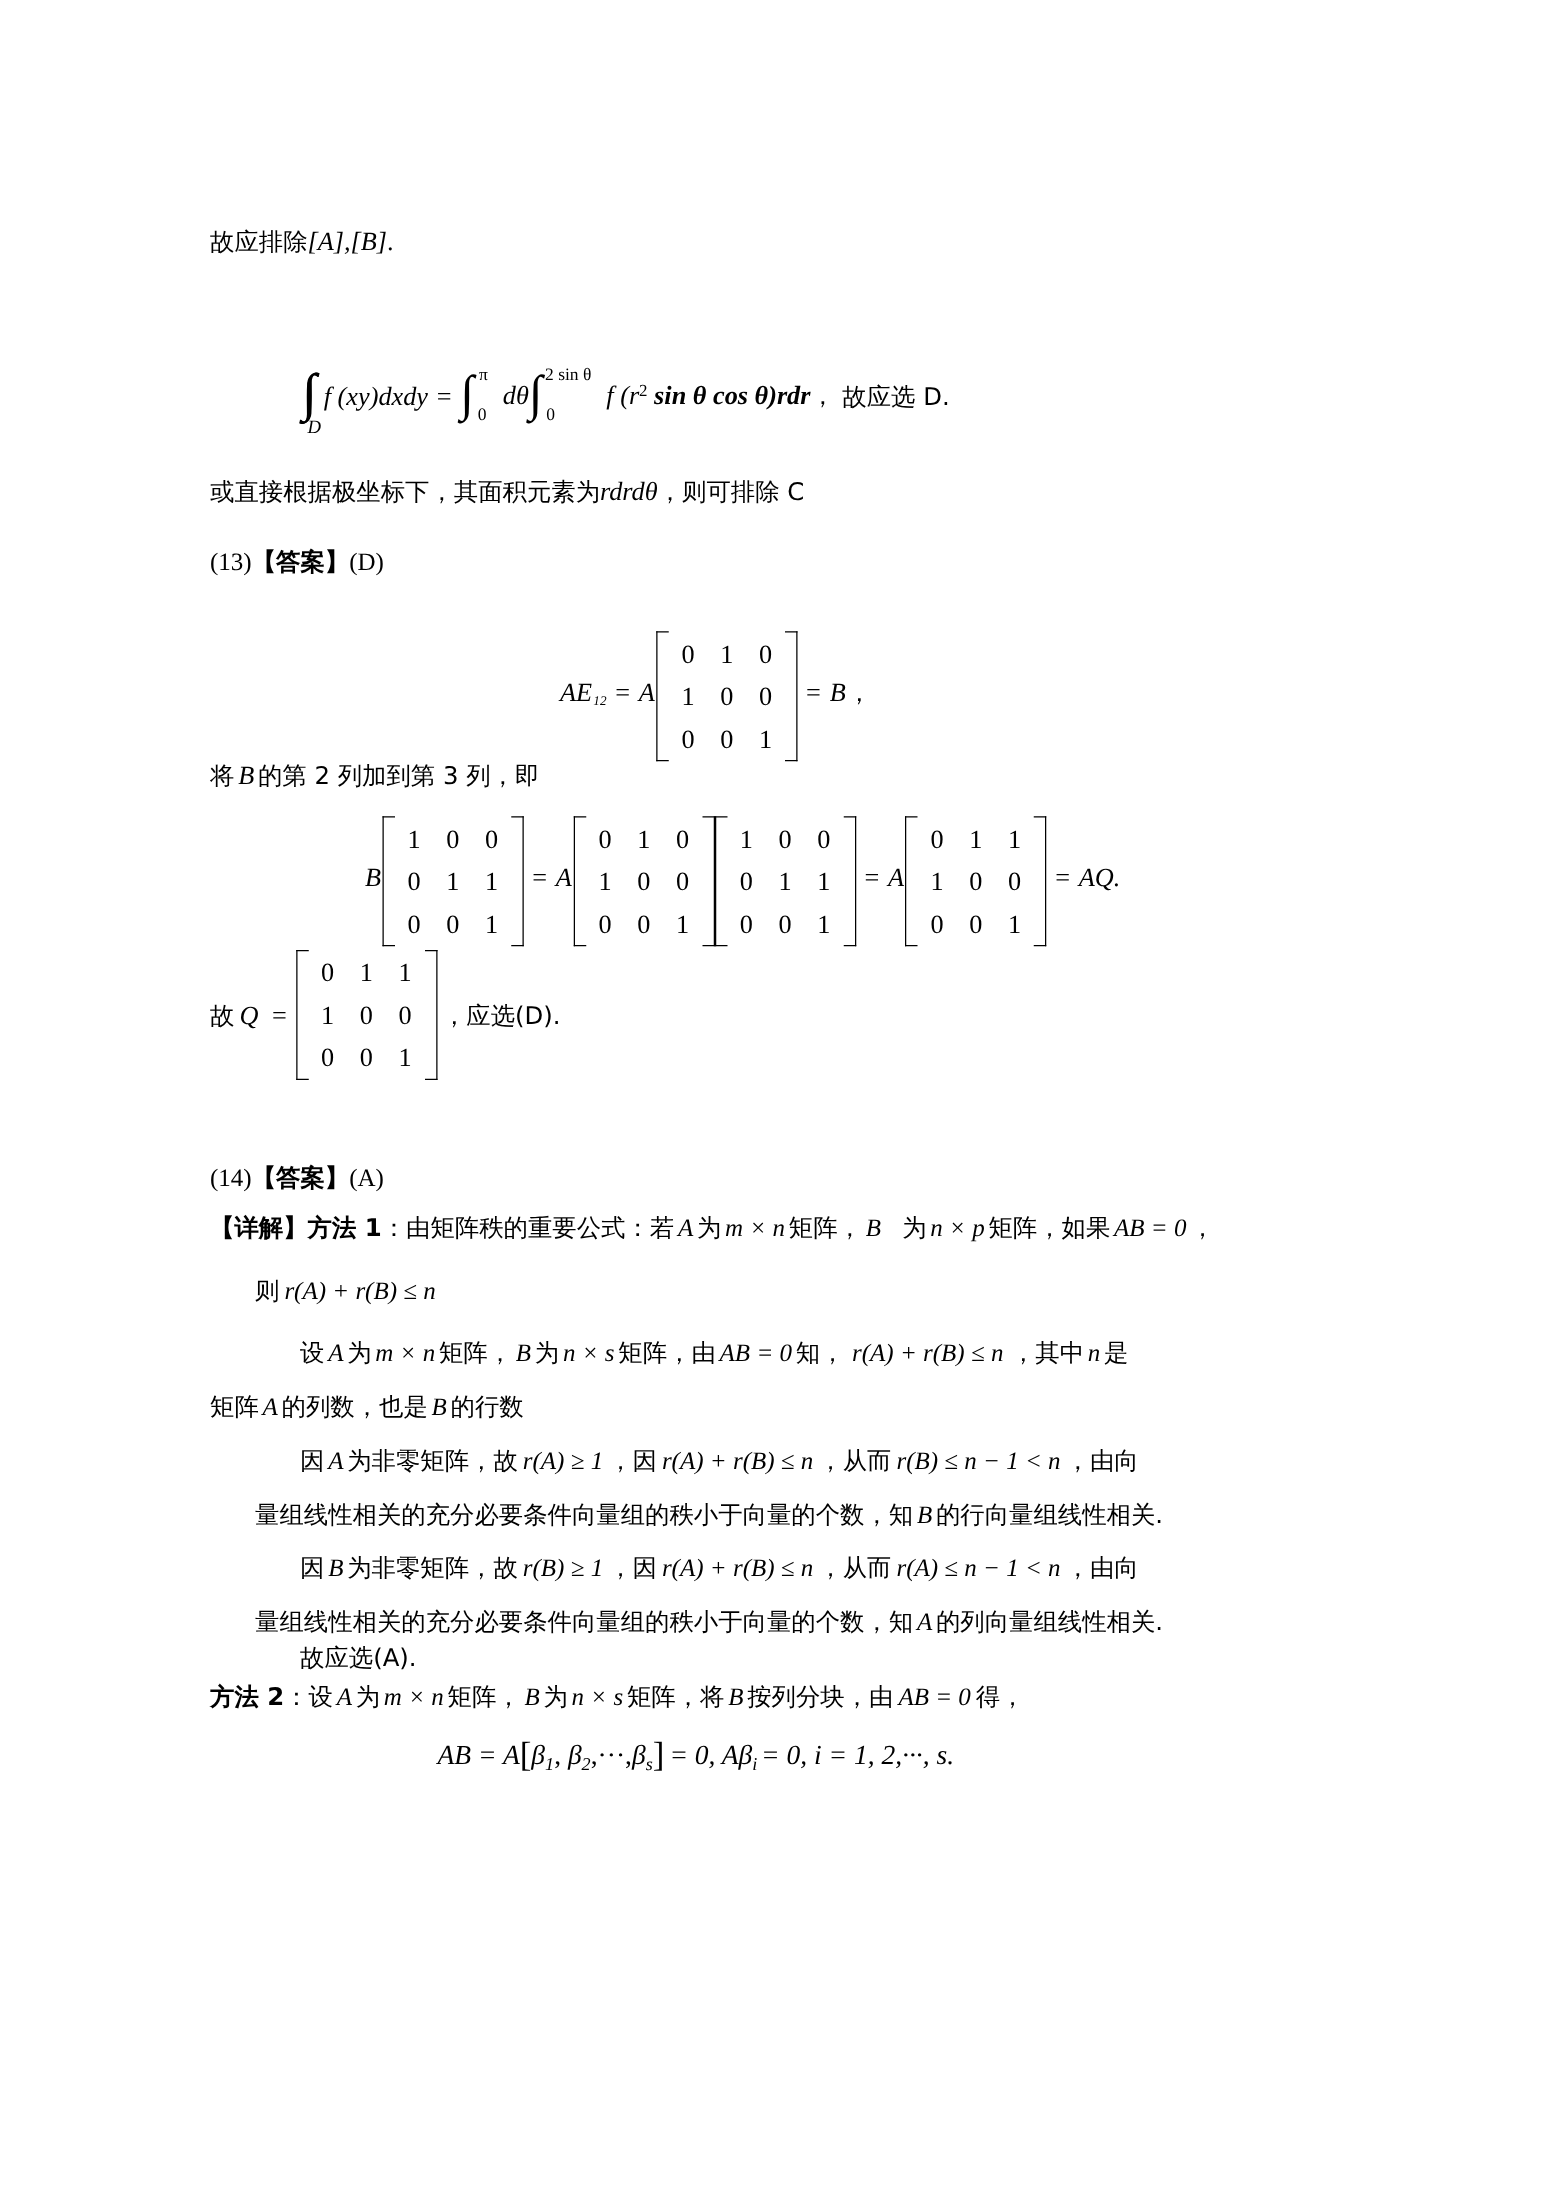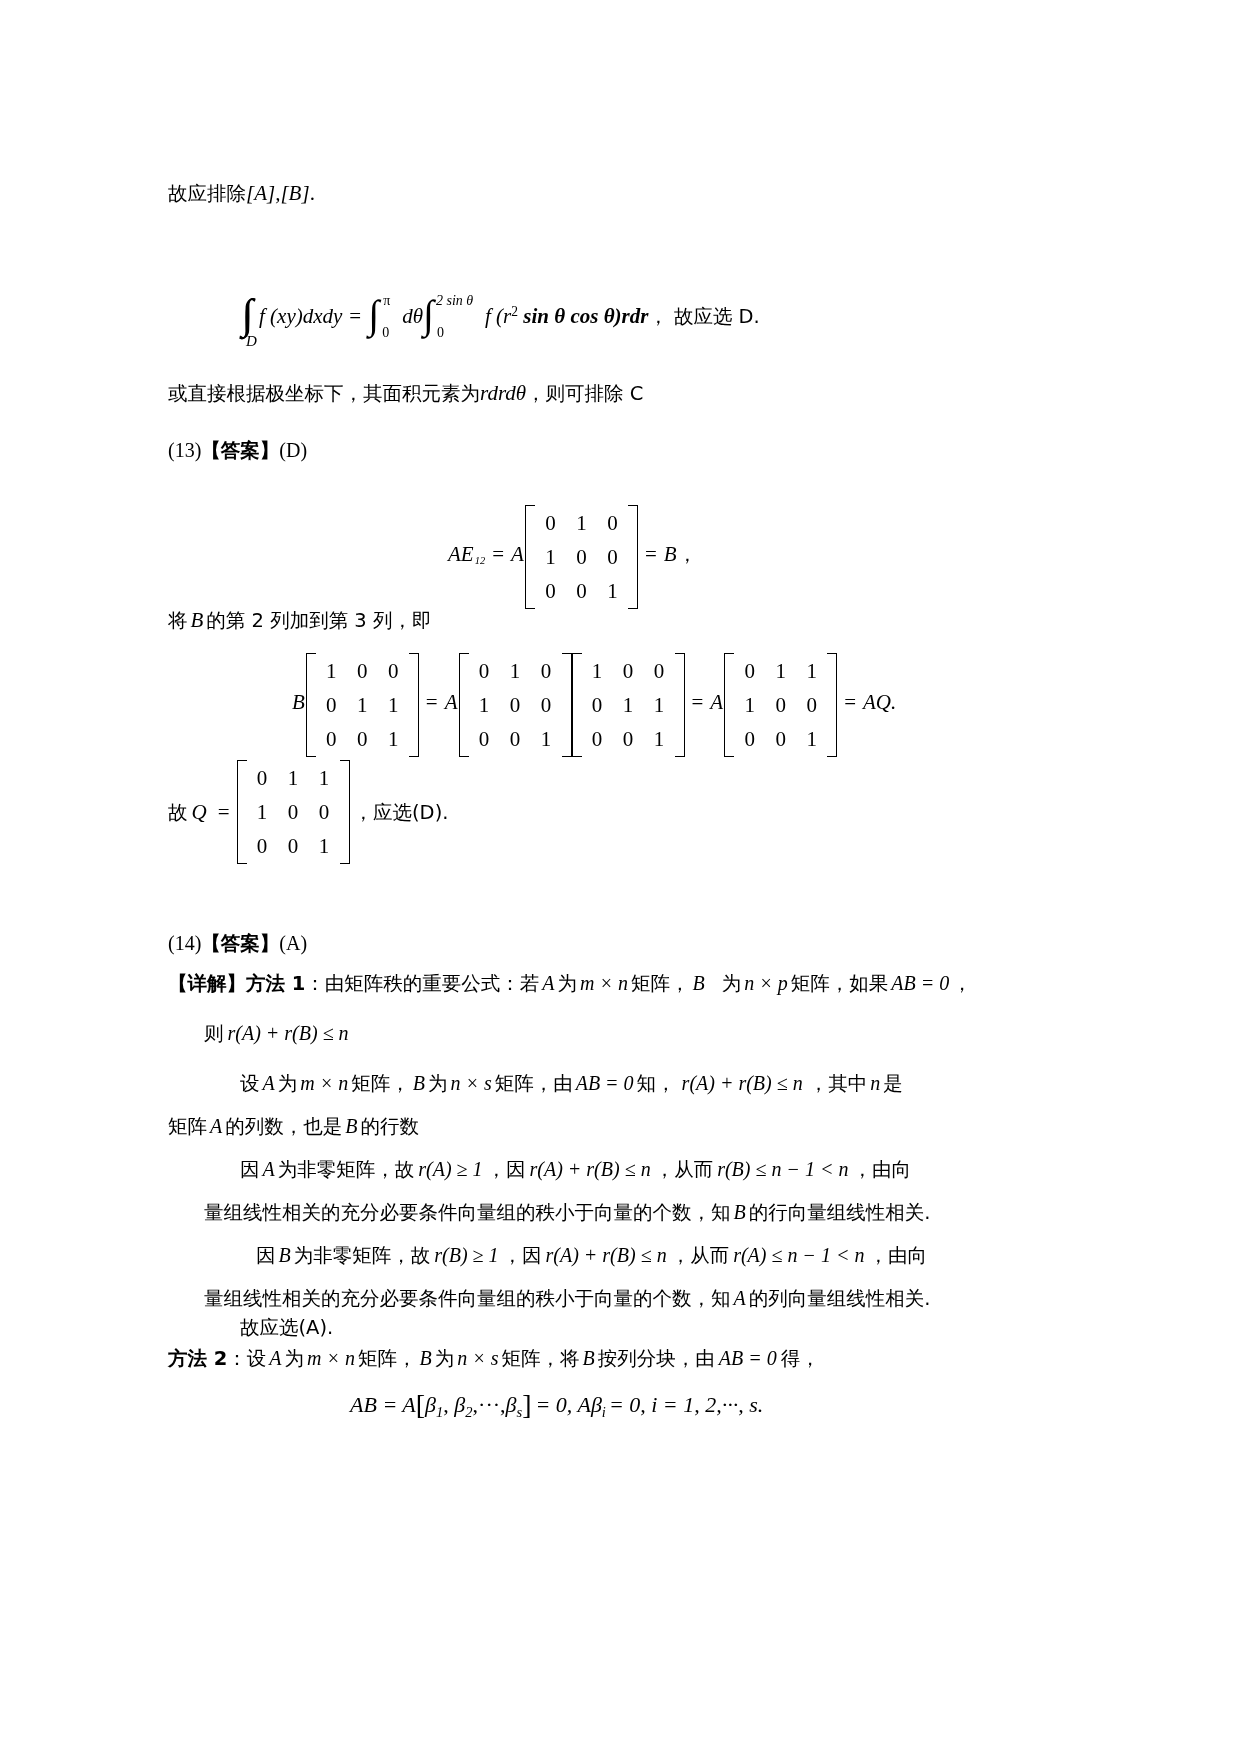--- a/index.html
+++ b/index.html
@@ -37,21 +37,21 @@
   .eq{ display:inline-block; padding:0 7px; font-size:21px; }
   .mlab{ display:inline-block; font-style:italic; font-size:21px; padding-right:1px;}
   .dint{ display:inline-block; position:relative; vertical-align:middle; }
   .dint .gl{ font-size:42px; line-height:0.7; letter-spacing:-12px; padding-right:12px;}
   .dint .dsub{ position:absolute; left:4px; top:30px; font-size:15px; font-style:italic;}
   .intbox{ display:inline-block; position:relative; vertical-align:middle; width:34px;}
   .intbox .gl{ font-size:40px; line-height:0.75; }
   .intbox .up{ position:absolute; left:15px; top:-10px; font-size:14px; }
   .intbox .lo{ position:absolute; left:14px; top:22px; font-size:14px; }
   .intbox.wide{ width:62px; }
-  .intbox.wide .up{ left:13px;font-style:italic; }
+  .intbox.wide .up{ left:13px; }
 </style>
 </head>
 <body>
 
 <div class="page">
 
   <div class="line" style="position:absolute;left:0;top:178px;">
     <span class="cn">故应排除</span><span class="it" style="font-size:21px;">[A],</span><span class="it" style="font-size:21px;">[B]</span><span style="font-size:21px;">.</span>
   </div>
 
@@ -241,21 +241,21 @@
   </div>
 
   <div class="line" style="position:absolute;left:72px;top:1154px;">
     <span class="cn">因</span><span class="it" style="font-size:20px;padding:0 3px;">A</span><span class="cn">为非零矩阵，故</span><span class="it" style="font-size:20px;padding:0 4px;">r(A) ≥ 1</span><span class="cn">，因</span><span class="it" style="font-size:20px;padding:0 4px;">r(A) + r(B) ≤ n</span><span class="cn">，从而</span><span class="it" style="font-size:20px;padding:0 4px;">r(B) ≤ n − 1 &lt; n</span><span class="cn">，由向</span>
   </div>
 
   <div class="line" style="position:absolute;left:36px;top:1197px;">
     <span class="cn">量组线性相关的充分必要条件向量组的秩小于向量的个数，知</span><span class="it" style="font-size:20px;padding:0 3px;">B</span><span class="cn">的行向量组线性相关.</span>
   </div>
 
-  <div class="line" style="position:absolute;left:88px;top:1240px;">
+  <div class="line" style="position:absolute;left:72px;top:1240px;">
     <span class="cn">因</span><span class="it" style="font-size:20px;padding:0 3px;">B</span><span class="cn">为非零矩阵，故</span><span class="it" style="font-size:20px;padding:0 4px;">r(B) ≥ 1</span><span class="cn">，因</span><span class="it" style="font-size:20px;padding:0 4px;">r(A) + r(B) ≤ n</span><span class="cn">，从而</span><span class="it" style="font-size:20px;padding:0 4px;">r(A) ≤ n − 1 &lt; n</span><span class="cn">，由向</span>
   </div>
 
   <div class="line" style="position:absolute;left:36px;top:1283px;">
     <span class="cn">量组线性相关的充分必要条件向量组的秩小于向量的个数，知</span><span class="it" style="font-size:20px;padding:0 3px;">A</span><span class="cn">的列向量组线性相关.</span>
   </div>
 
   <div class="line" style="position:absolute;left:72px;top:1312px;">
     <span class="cn">故应选(A).</span>
   </div>

